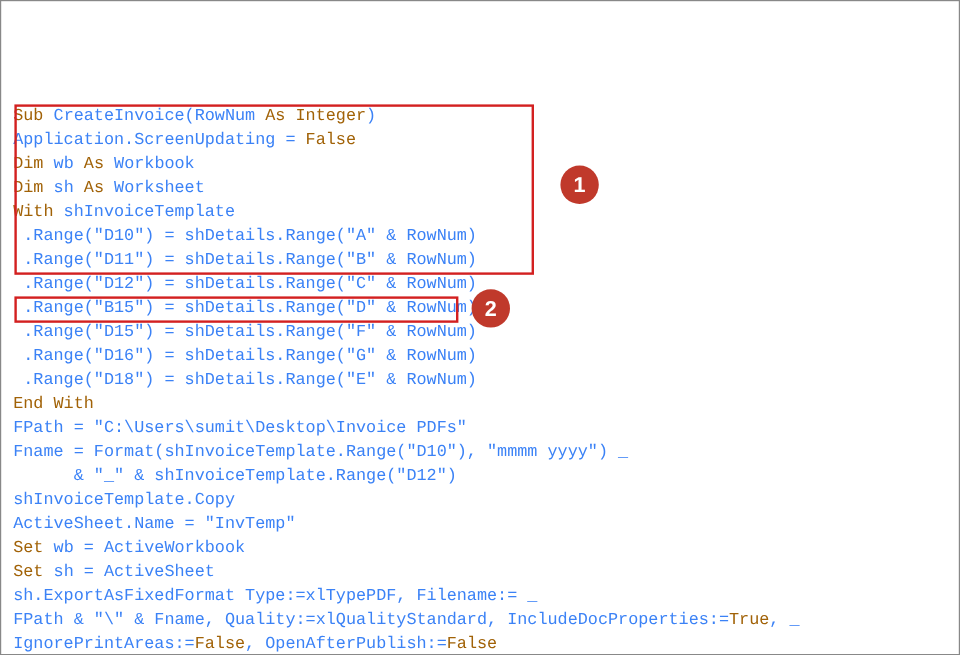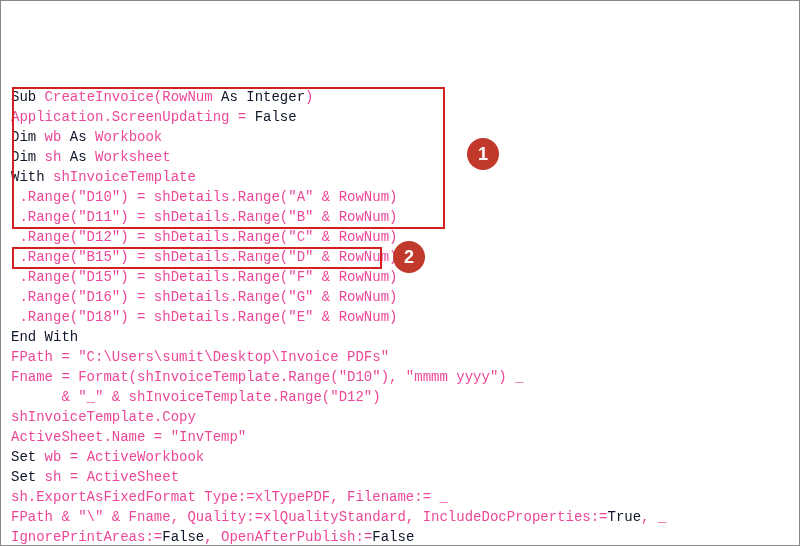--- a/index.html
+++ b/index.html
@@ -10,22 +10,22 @@
     font-size: 14px;
     line-height: 20px;
     background: #fff;
     border: 1px solid #888;
     position: relative;
     padding: 6px 10px;
     white-space: pre;
     overflow: hidden;
   }
   .code-line { position: relative; height: 20px; }
-  .kw { color: #0f172a; }
-  .txt { color: #ec4899; }
+  .kw { color: #a16207; }
+  .txt { color: #3b82f6; }
   
   
   .redbox {
     position: absolute;
     border: 2px solid #d32020;
     pointer-events: none;
     background: transparent;
   }
   #box1 { left: 11px; top: 86px; width: 433px; height: 142px; }
   #box2 { left: 11px; top: 246px; width: 370px; height: 22px; }

